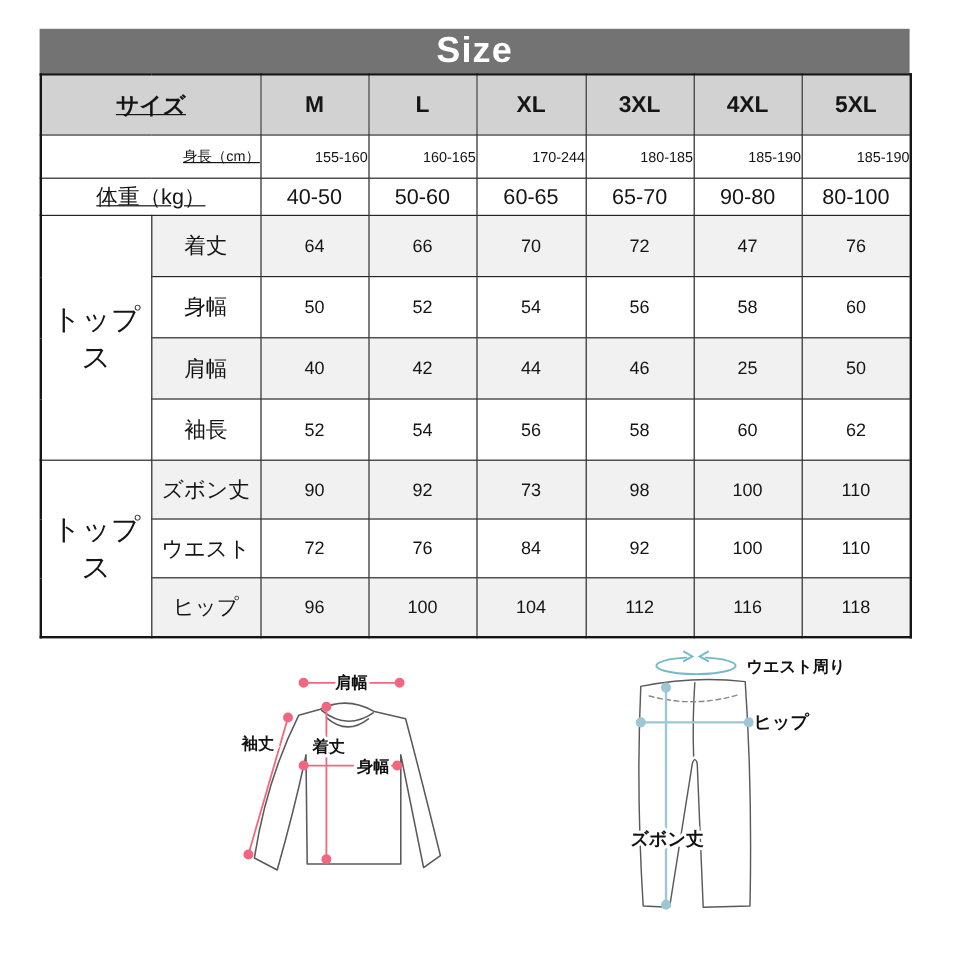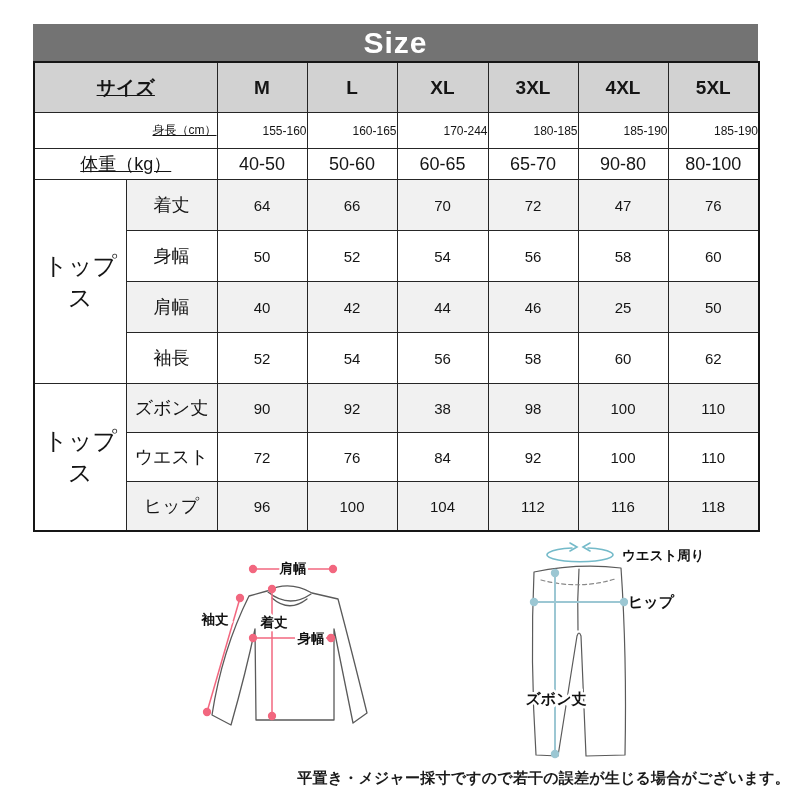--- a/index.html
+++ b/index.html
@@ -118,21 +118,21 @@
           <td>56</td>
           <td>58</td>
           <td>60</td>
           <td>62</td>
         </tr>
         <tr class="grow g1 stripe">
           <th class="grp" rowspan="3">トップス</th>
           <th class="mlab">ズボン丈</th>
           <td>90</td>
           <td>92</td>
-          <td>38</td>
+          <td>73</td>
           <td>98</td>
           <td>100</td>
           <td>110</td>
         </tr>
         <tr class="grow g1">
           <th class="mlab">ウエスト</th>
           <td>72</td>
           <td>76</td>
           <td>84</td>
           <td>92</td>
@@ -212,14 +212,13 @@
         <circle cx="555" cy="754" r="3.2"></circle>
       </g>
       <g font-weight="700" fill="#111111" paint-order="stroke" stroke="#ffffff" stroke-width="5">
         <text x="622" y="560" font-size="13.5">ウエスト周り</text>
         <text x="628" y="607" font-size="15">ヒップ</text>
         <text x="556" y="704" font-size="15" text-anchor="middle">ズボン丈</text>
       </g>
     </g>
   </svg>
 
-  <div class="note">平置き・メジャー採寸ですので若干の誤差が生じる場合がございます。</div>
 </div>
 
 </body></html>

